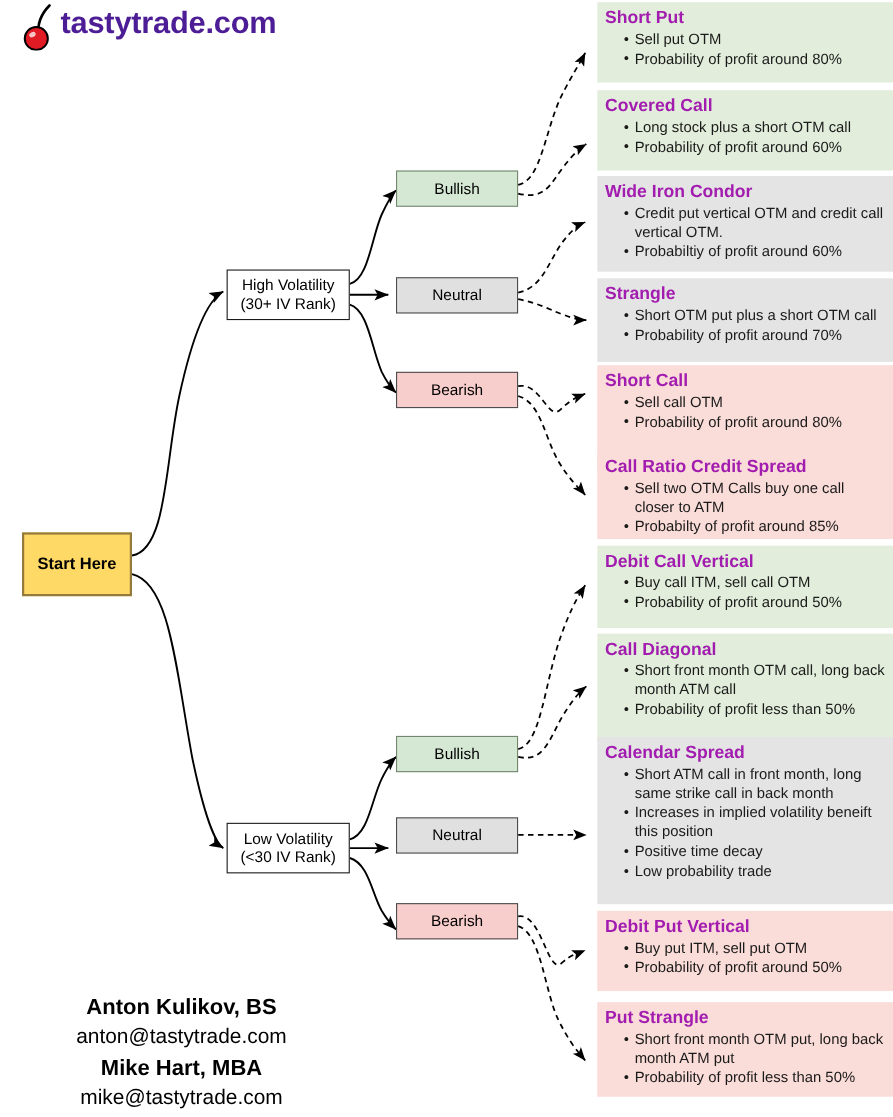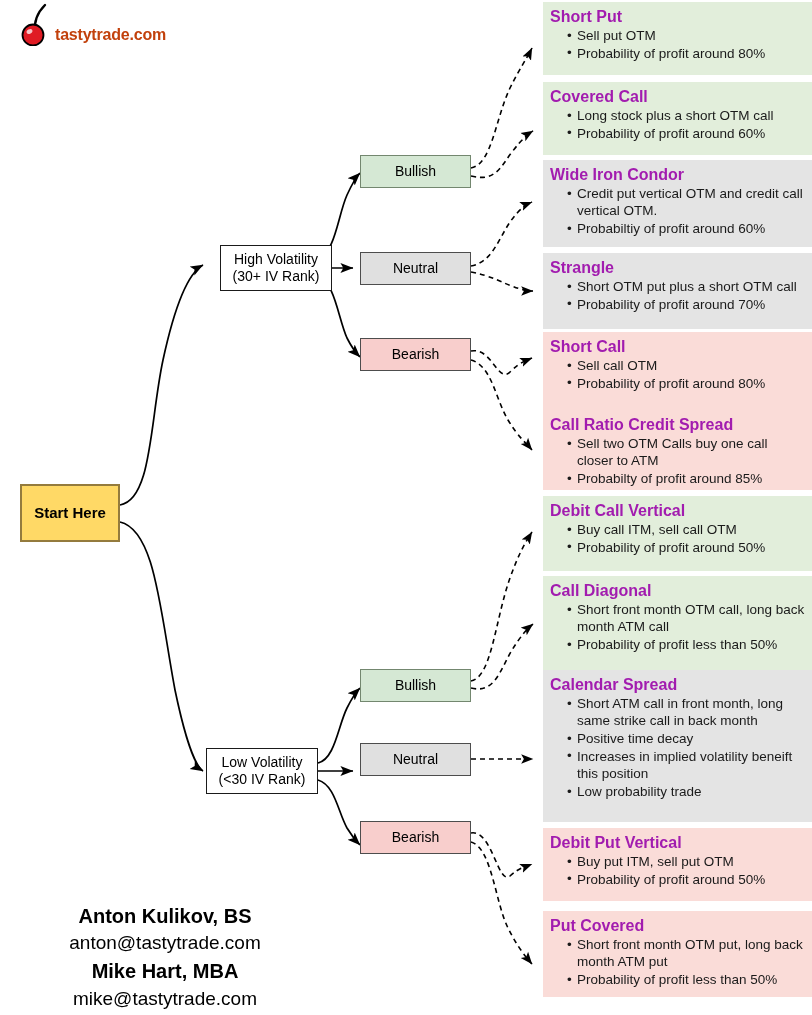--- a/index.html
+++ b/index.html
@@ -28,24 +28,24 @@
     height: 46px;
   }
   #brand .cherry {
     position: absolute;
     left: 0px;
     top: 0px;
   }
   #brand .wordmark {
     position: absolute;
     left: 37px;
-    top: 24px;
-    font-size: 16px;
+    top: 3px;
+    font-size: 28px;
     font-weight: bold;
-    color: #c2410c;
+    color: #4c1d95;
     letter-spacing: -0.2px;
     white-space: nowrap;
   }
 
   
   #wires {
     position: absolute;
     left: 0;
     top: 0;
     width: 812px;
@@ -204,21 +204,21 @@
 
       <path d="M471,833 C492,829 498,886 510,876 C520,867 527,866 532,864"></path>
       <path d="M471,842 C492,848 495,902 508,928 C519,950 527,958 532,964"></path>
     </g>
   </svg>
 
   <div class="node start" style="left:20px; top:484px; width:100px; height:58px;">
     <span>Start Here</span>
   </div>
 
-  <div class="node decision" style="left:206px; top:245px; width:112px; height:46px;margin-left:14px;">
+  <div class="node decision" style="left:206px; top:245px; width:112px; height:46px;">
     <div>
       <div>High Volatility</div>
       <div>(30+ IV Rank)</div>
     </div>
   </div>
 
   <div class="node decision" style="left:206px; top:748px; width:112px; height:46px;">
     <div>
       <div>Low Volatility</div>
       <div>(&lt;30 IV Rank)</div>
@@ -306,36 +306,36 @@
     <ul>
         <li>Short front month OTM call, long back month ATM call</li>
         <li>Probability of profit less than 50%</li>
       </ul>
   </div>
 
   <div class="card gray" style="top:670px; height:152px;">
     <h3>Calendar Spread</h3>
     <ul>
         <li>Short ATM call in front month, long same strike call in back month</li>
+        <li>Increases in implied volatility beneift this position</li>
         <li>Positive time decay</li>
-        <li>Increases in implied volatility beneift this position</li>
         <li>Low probability trade</li>
       </ul>
   </div>
 
   <div class="card pink" style="top:828px; height:73px;">
     <h3>Debit Put Vertical</h3>
     <ul>
         <li>Buy put ITM, sell put OTM</li>
         <li>Probability of profit around 50%</li>
       </ul>
   </div>
 
   <div class="card pink" style="top:911px; height:86px;">
-    <h3>Put Covered</h3>
+    <h3>Put Strangle</h3>
     <ul>
         <li>Short front month OTM put, long back month ATM put</li>
         <li>Probability of profit less than 50%</li>
       </ul>
   </div>
 
   <div id="credits">
       <div class="nm">Anton Kulikov, BS</div>
       <div class="em">anton@tastytrade.com</div>
       <div class="nm">Mike Hart, MBA</div>

